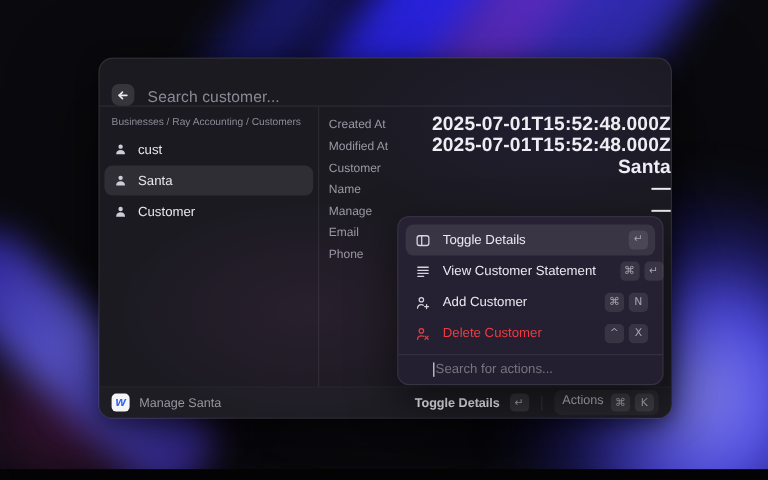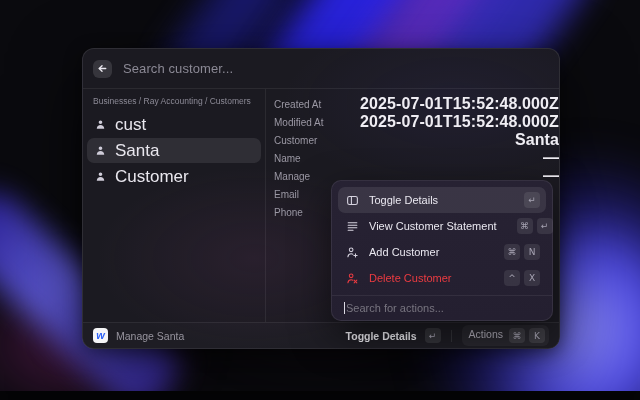--- a/index.html
+++ b/index.html
@@ -28,38 +28,38 @@
   
   .window { position:absolute; left:82px; top:48px; width:478px; height:301px; border-radius:12px;
     background:
       radial-gradient(46% 42% at 36% 70%, rgba(112,60,108,.16), rgba(0,0,0,0) 72%),
       radial-gradient(50% 40% at 78% 18%, rgba(72,62,150,.12), rgba(0,0,0,0) 72%),
       linear-gradient(#1b1a21,#1b1a21);
     border:1px solid rgba(255,255,255,.09);
     box-shadow:0 24px 70px rgba(0,0,0,.6), 0 4px 18px rgba(0,0,0,.45);
     display:flex; flex-direction:column; }
 
-  .searchbar { height:40px; flex:0 0 40px; display:flex; align-items:center; gap:11px; padding:0 10px;
+  .searchbar { height:40px; flex:0 0 40px; display:flex; align-items:flex-end; gap:11px; padding:0 10px;
     border-bottom:1px solid rgba(255,255,255,.07); }
   .back-btn { width:19px; height:18px; border-radius:6px; border:none; cursor:pointer;
     background:rgba(255,255,255,.12); color:#e9e7ee; display:flex; align-items:center; justify-content:center; }
   .back-btn svg { width:11px; height:11px; }
   .search-ph { font-size:13px; color:#8b8995; letter-spacing:.1px; }
 
   .content { flex:1 1 auto; display:flex; min-height:0;justify-content:center; }
   .left-col { width:182px; flex:0 0 182px; padding-top:5px; }
   .vdiv { width:1px; background:rgba(255,255,255,.07); }
   .breadcrumb { padding:2px 10px 6px 10px; font-size:8.5px; color:#8c8a96; white-space:nowrap; overflow:hidden; }
   .list { padding:0 4px; }
   .list-item { height:25px; margin-bottom:1px; border-radius:7px; display:flex; align-items:center; gap:9px;
     padding:0 8px; cursor:pointer; }
   .list-item.selected { background:rgba(255,255,255,.09); }
   .li-icon { width:11px; height:11px; color:#cfccd8; display:flex; }
   .li-icon svg { width:11px; height:11px; }
-  .li-label { font-size:17px; color:#e9e7ee; font-weight:500; }
+  .li-label { font-size:11px; color:#e9e7ee; font-weight:500; }
 
   .right-col { flex:1 1 auto; padding:6px 0 0 8px; }
   .drow { height:18px; display:flex; align-items:center; justify-content:space-between; }
   .dlabel { font-size:10px; color:#9b98a4; }
   .dvalue { font-size:16px; color:#efedf3; font-weight:600; letter-spacing:.1px; }
 
   .footer { flex:0 0 26px; border-top:1px solid rgba(255,255,255,.07); background:rgba(255,255,255,.015);
     display:flex; align-items:center; padding:0 10px; gap:8px; border-radius:0 0 12px 12px; }
   .logo { width:15px; height:15px; border-radius:4px; background:#f5f5f7; display:flex; align-items:center;
     justify-content:center; font-style:italic; font-weight:700; font-size:11px; color:#2f62f6; line-height:1; }
@@ -83,21 +83,21 @@
     cursor:pointer; }
   .menu-item.selected { background:rgba(255,255,255,.09); }
   .mi-icon { width:13px; height:13px; color:#d7d4e0; display:flex; flex:0 0 13px; }
   .mi-icon svg { width:13px; height:13px; }
   .mi-label { font-size:11px; color:#eae8f0; font-weight:500; white-space:nowrap; }
   .menu-item.danger .mi-label, .menu-item.danger .mi-icon { color:#ec3b41; }
   .mi-spacer { flex:1; }
   .mi-keys { display:flex; gap:4px; }
   .mi-keys .kbd { width:16px; height:16px; background:rgba(255,255,255,.09); color:#a6a3b2; }
   .menu-search { border-top:1px solid rgba(255,255,255,.07); flex:1; display:flex; align-items:center;
-    padding:0 12px; gap:1px; }
+    padding:0 29px; gap:1px; }
   .caret { width:1px; height:12px; background:#dcdae4; }
   .menu-search-ph { font-size:11px; color:#77747f; }
 </style>
 </head>
 <body>
 
 <div class="stage">
   <div class="blob band band-a"></div>
   <div class="blob band band-b"></div>
   <div class="blob band band-c"></div>

